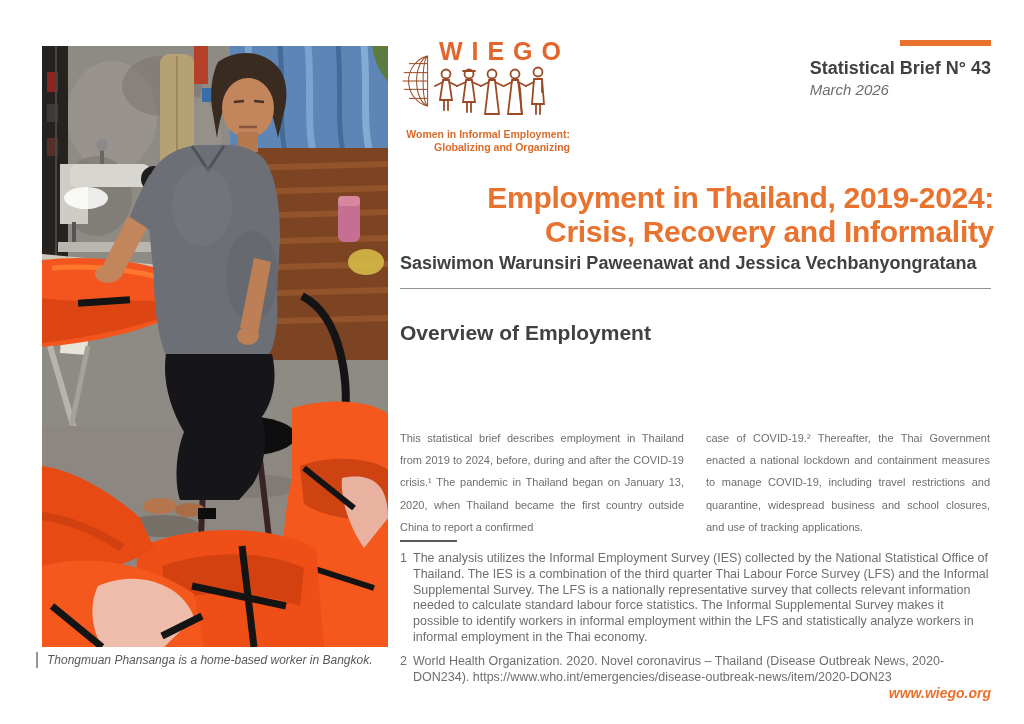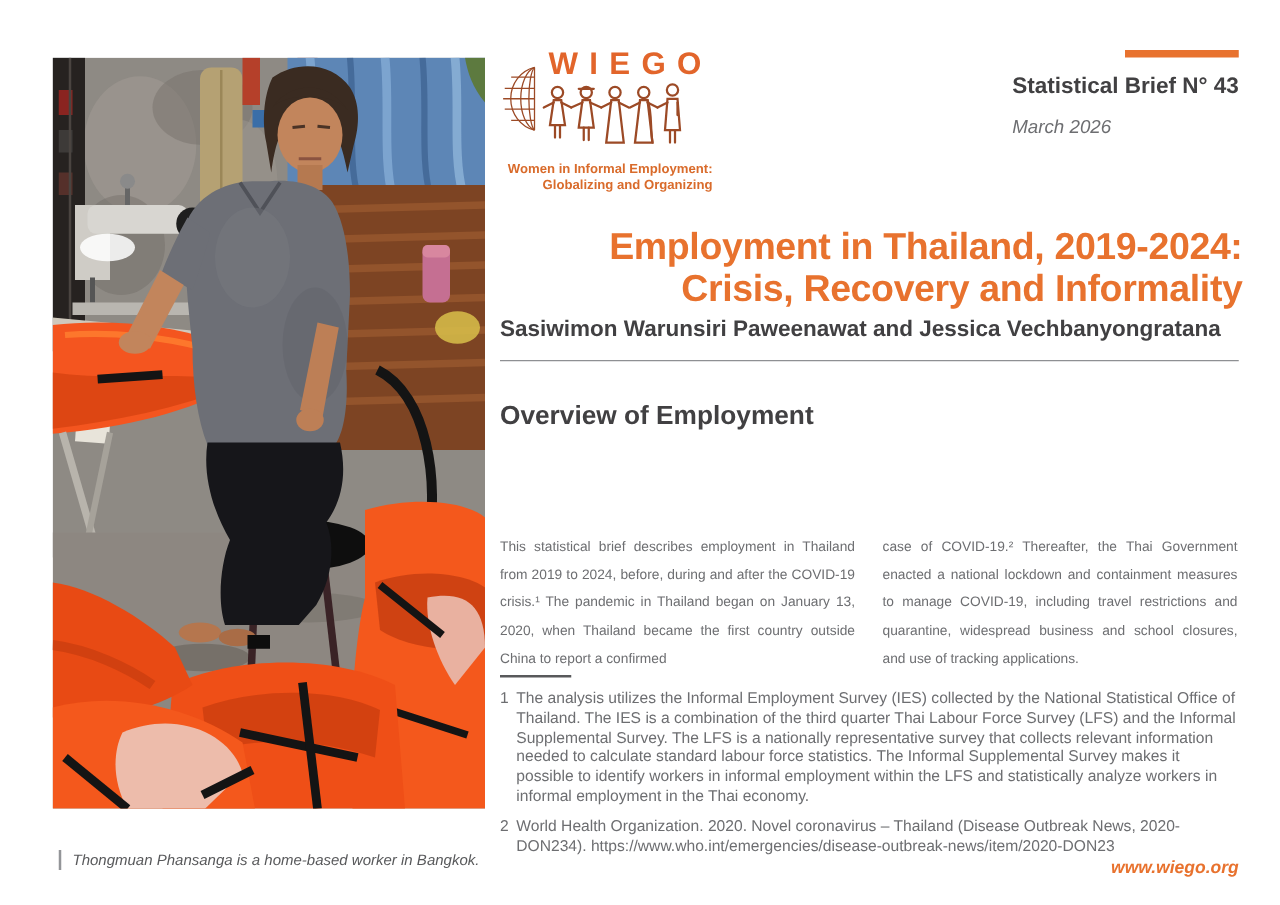--- a/index.html
+++ b/index.html
@@ -4,36 +4,36 @@
 <style>
   * { margin:0; padding:0; box-sizing:border-box; }
   html,body { background:#e9e9e9; }
   .page {
     position:relative; width:1024px; height:724px; background:#ffffff;
     font-family:"Liberation Sans", sans-serif; overflow:hidden; margin:0 auto;
   }
   
   .photo { position:absolute; left:42px; top:46px; width:346px; height:601px; overflow:hidden; }
   .photo svg { display:block; }
-  .caption { position:absolute; left:47px; top:652px; display:flex;margin-top:28px; }
+  .caption { position:absolute; left:36px; top:652px; display:flex; }
   .caption-bar { width:2px; background:#939598; margin-right:9px; }
   .caption-text { font-size:12px; font-style:italic; color:#58595B; line-height:16px; }
   
   .logo { position:absolute; left:398px; top:38px; width:172px; }
-  .logo-top { display:flex; align-items:flex-start; }
+  .logo-top { display:flex; align-items:center; }
   .globe { width:48px; height:82px; }
   .logo-right { margin-left:4px; }
   .brand { font-size:25px; font-weight:700; color:#E2652B; letter-spacing:9px; line-height:26px; padding-left:6px; }
   .figures { width:118px; height:54px; margin-top:2px; }
   .tagline { margin-top:4px; text-align:right; font-size:10.5px; font-weight:700; color:#D96B2B; line-height:13px; }
   
   .head-right { position:absolute; right:33px; top:40px; text-align:left; }
   .accent-bar { width:91px; height:6px; background:#E8722E; margin-left:auto; }
   .brief-label { margin-top:12px; font-size:18px; font-weight:700; color:#414042; }
-  .brief-date { margin-top:14px; font-size:15px; font-style:italic; color:#6D6E71; }
+  .brief-date { margin-top:2px; font-size:15px; font-style:italic; color:#6D6E71; }
   
   .title { position:absolute; left:400px; top:181px; width:594px;text-align:right; }
   .title-line { font-size:30px; font-weight:800; color:#E8722E; line-height:34px; letter-spacing:-0.3px; }
   .authors { position:absolute; left:400px; top:253px; width:594px; font-size:18px; font-weight:700; color:#414042; }
   .title-rule { position:absolute; left:400px; top:288px; width:591px; border-top:1px solid #8e9093; }
   
   .overview { position:absolute; left:400px; top:321px; font-size:21px; font-weight:700; color:#414042; }
   .lead { position:absolute; left:400px; top:351px; width:591px; font-size:13.5px; font-weight:700; color:#414042; line-height:20px; }
   .cols { position:absolute; left:400px; top:427px; width:591px; display:flex; gap:22px; }
   .col { width:284px; font-size:11px; color:#6D6E71; line-height:22.2px; text-align:justify; }

